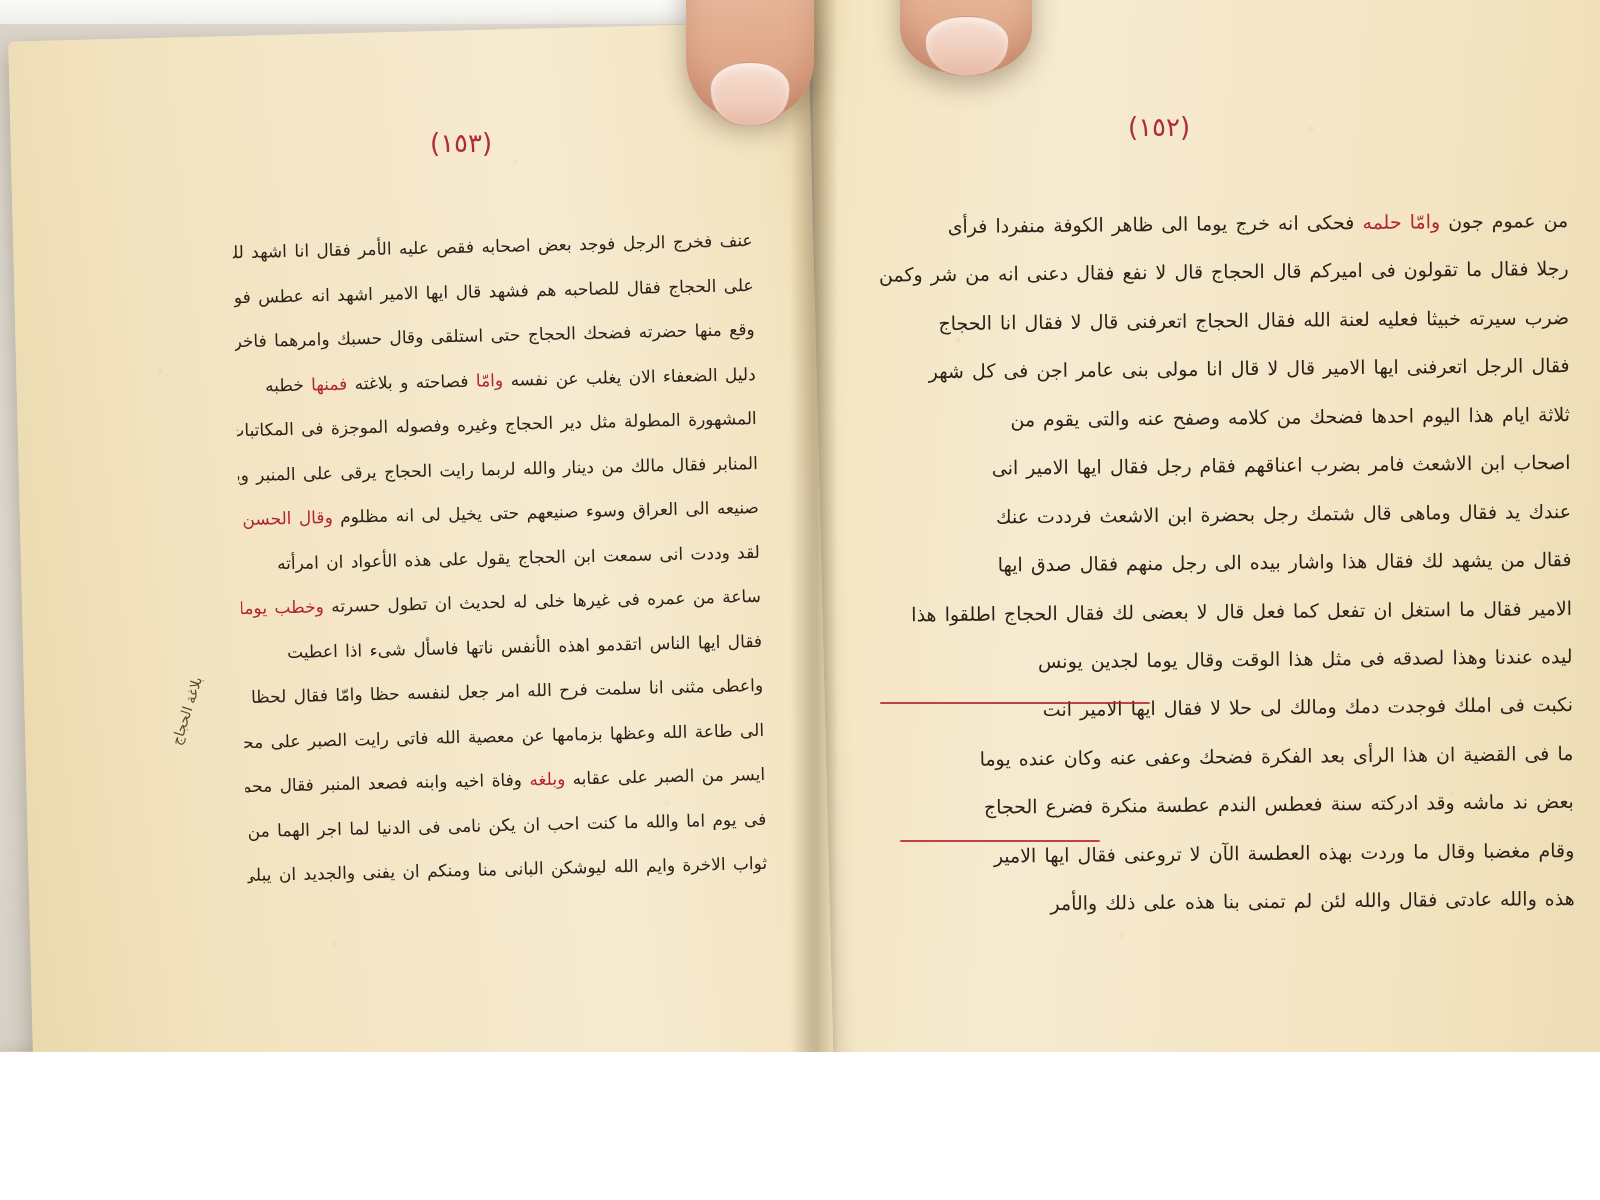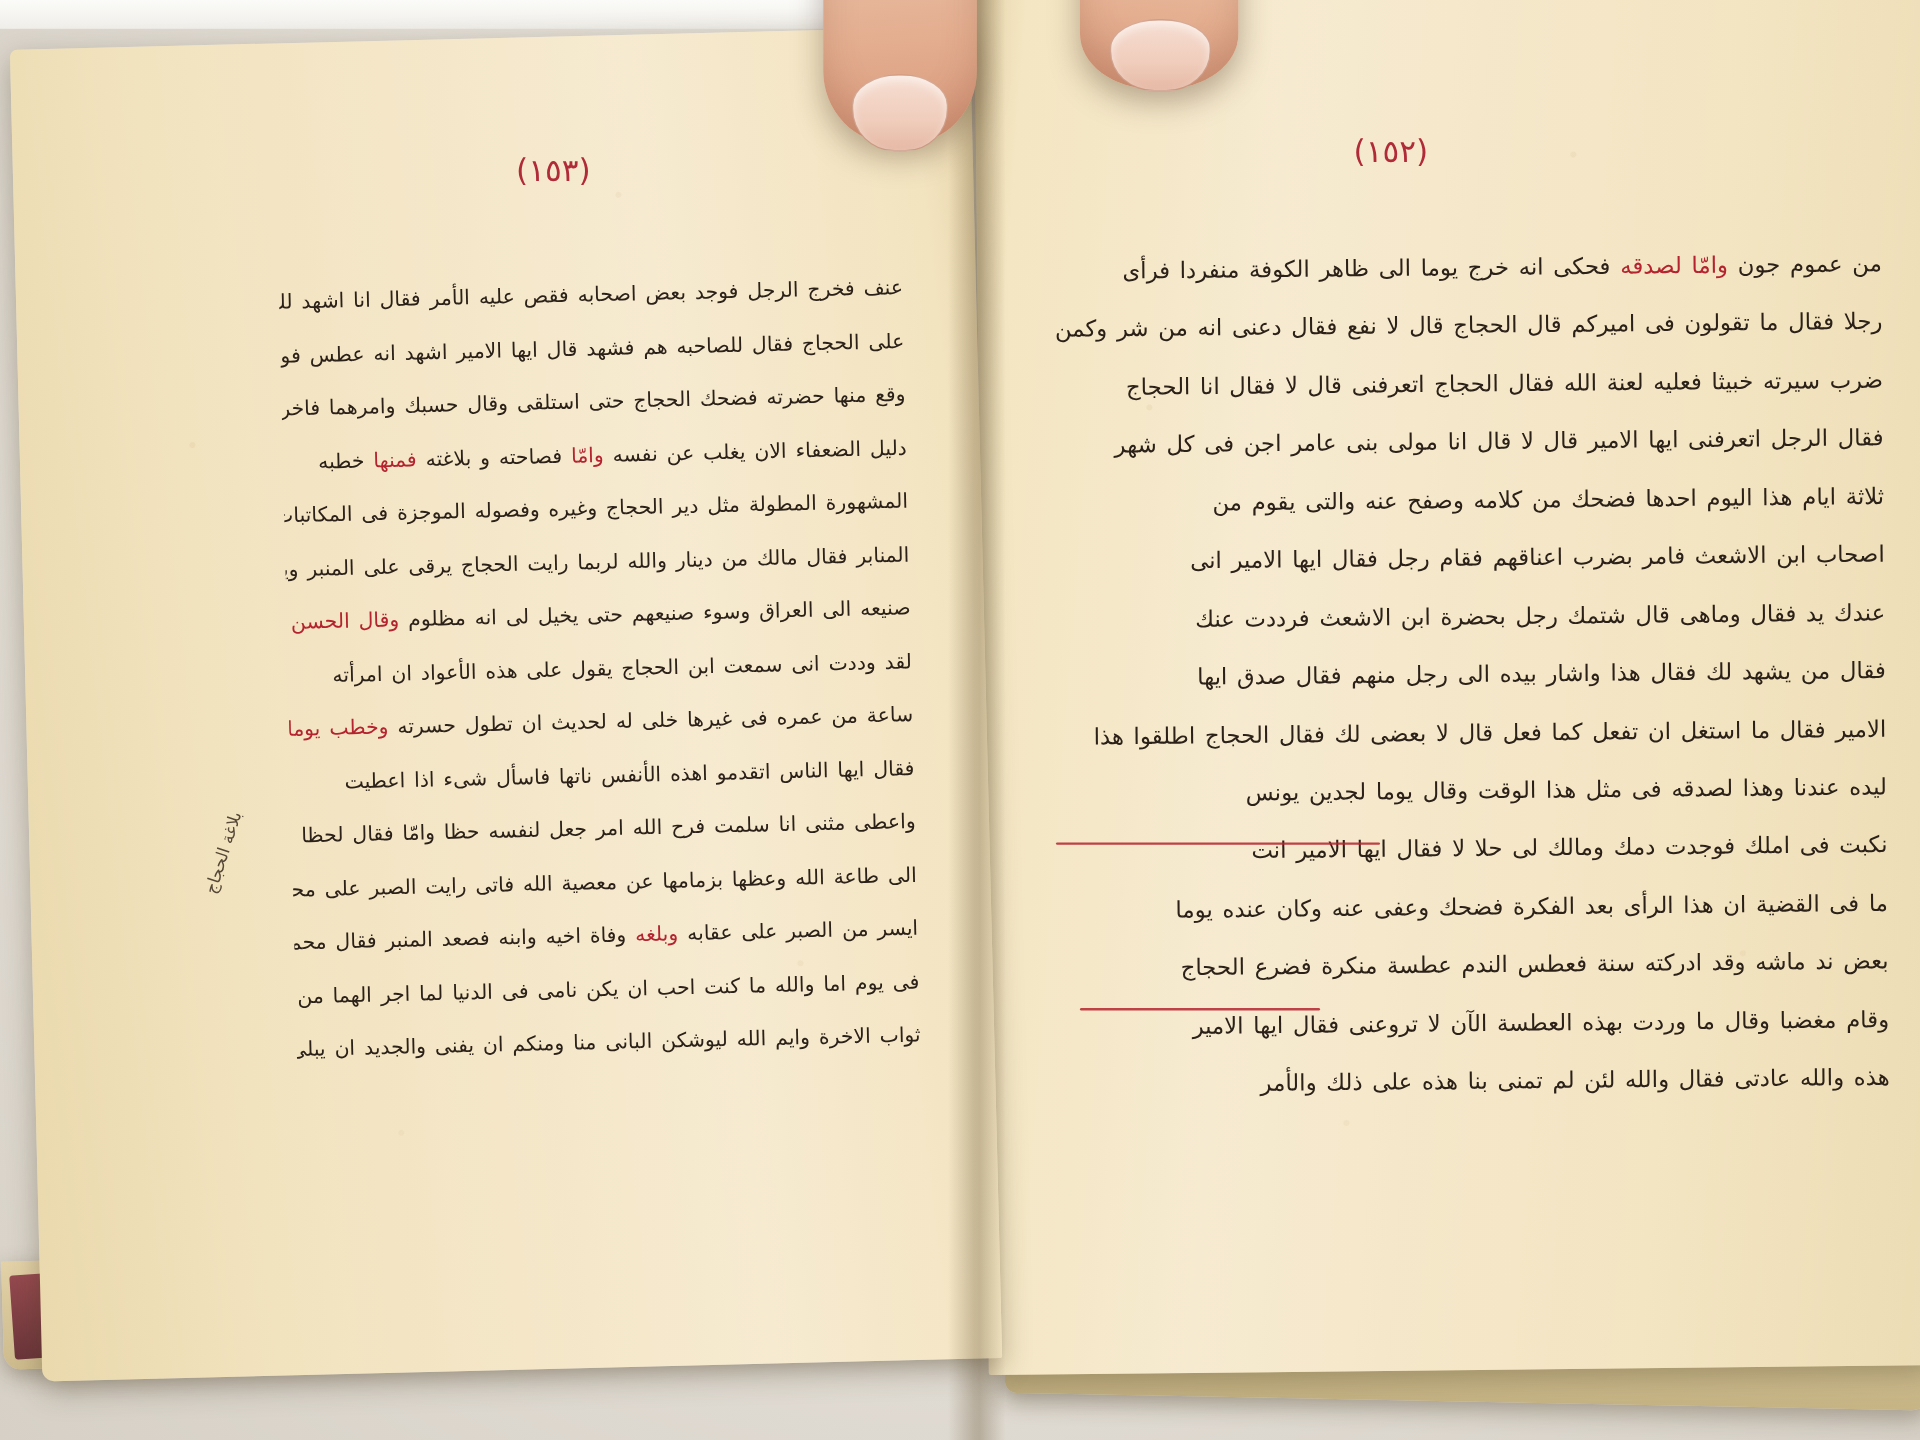--- a/index.html
+++ b/index.html
@@ -3,21 +3,21 @@
 <meta charset="utf-8">
 <style>
   html, body {
     margin: 0;
     padding: 0;
     background: #ffffff;
   }
   #scene {
     position: relative;
     width: 1600px;
-    height: 1200px;
+    height: 1052px;
     overflow: hidden;
     background: #eab308;
     font-family: "DejaVu Sans", sans-serif;
     text-decoration: underline;
   }
 
   
   .table-surface {
     position: absolute;
     inset: 0;
@@ -236,21 +236,21 @@
     <div class="spine-red"></div>
     <div class="page-block-right"></div>
 
     <div class="page page-right">
       <div class="paper-noise"></div>
     </div>
 
     <div class="page-number" style="left:1128px; top:112px;">(١٥٢)</div>
 
     <div class="text-col right-text" style="left:868px; top:196px; width:700px;">
-      <span class="ln">من عموم جون <span class="rubric">وامّا لصدقه</span> فحكى انه خرج يوما الى ظاهر الكوفة منفردا فرأى</span>
+      <span class="ln">من عموم جون <span class="rubric">وامّا حلمه</span> فحكى انه خرج يوما الى ظاهر الكوفة منفردا فرأى</span>
       <span class="ln">رجلا فقال ما تقولون فى اميركم قال الحجاج قال لا نفع فقال دعنى انه من شر وكمن</span>
       <span class="ln">ضرب سيرته خبيثا فعليه لعنة الله فقال الحجاج اتعرفنى قال لا فقال انا الحجاج</span>
       <span class="ln">فقال الرجل اتعرفنى ايها الامير قال لا قال انا مولى بنى عامر اجن فى كل شهر</span>
       <span class="ln">ثلاثة ايام هذا اليوم احدها فضحك من كلامه وصفح عنه والتى يقوم من</span>
       <span class="ln">اصحاب ابن الاشعث فامر بضرب اعناقهم فقام رجل فقال ايها الامير انى</span>
       <span class="ln">عندك يد فقال وماهى قال شتمك رجل بحضرة ابن الاشعث فرددت عنك</span>
       <span class="ln">فقال من يشهد لك فقال هذا واشار بيده الى رجل منهم فقال صدق ايها</span>
       <span class="ln">الامير فقال ما استغل ان تفعل كما فعل قال لا بعضى لك فقال الحجاج اطلقوا هذا</span>
       <span class="ln">ليده عندنا وهذا لصدقه فى مثل هذا الوقت وقال يوما لجدين يونس</span>
       <span class="ln">نكبت فى املك فوجدت دمك ومالك لى حلا لا فقال ايها الامير انت</span>

